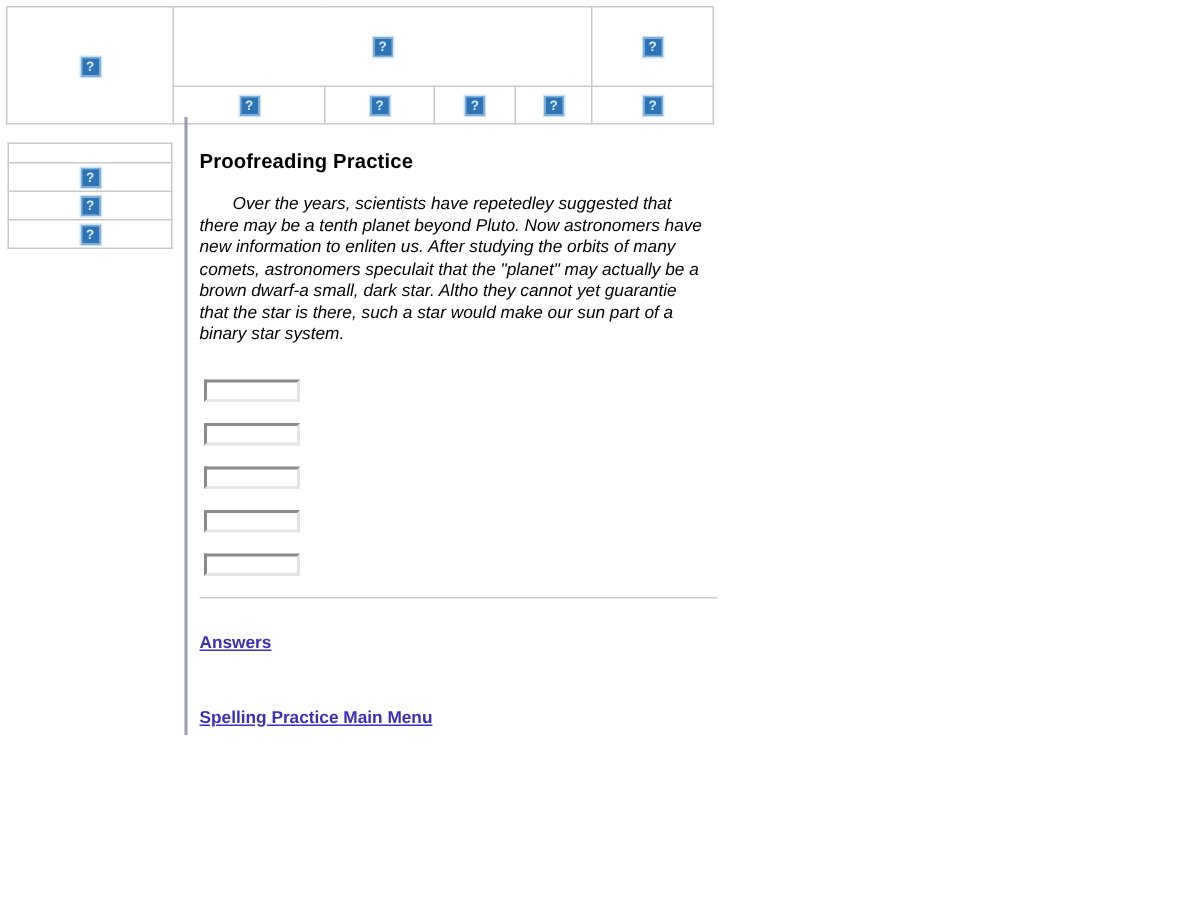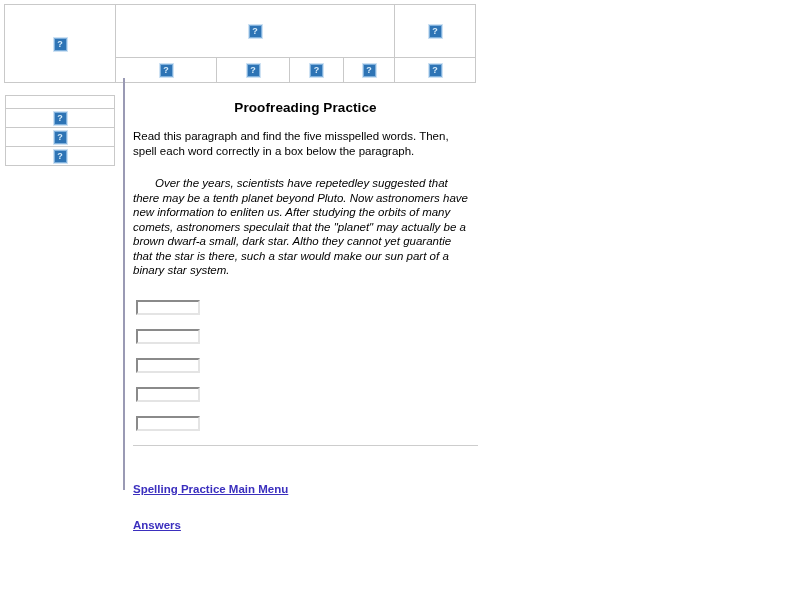--- a/index.html
+++ b/index.html
@@ -95,21 +95,20 @@
     position: absolute;
     left: 133px;
     top: 100px;
     width: 345px;
   }
   #page-title {
     font-size: 13.5px;
     font-weight: bold;
     margin: 0 0 14px 0;
     letter-spacing: 0.1px;
-    text-align: center;
   }
   .instructions {
     margin: 0 0 18px 0;
     line-height: 14.5px;
     font-size: 11.5px;
     width: 340px;
   }
   .passage {
     margin: 0 0 22px 0;
     line-height: 14.5px;
@@ -210,35 +209,34 @@
       </tr>
 </tbody>
   </table>
 
 <div id="divider"></div>
 
 <div id="content">
 
   <h1 id="page-title">Proofreading Practice</h1>
 
-  <p class="instructions">Read this paragraph and find the five misspelled words. Then, spell each word correctly in a box below the paragraph.</p>
 
   <p class="passage">Over the years, scientists have repetedley suggested that there may be a tenth planet beyond Pluto. Now astronomers have new information to enliten us. After studying the orbits of many comets, astronomers speculait that the "planet" may actually be a brown dwarf-a small, dark star. Altho they cannot yet guarantie that the star is there, such a star would make our sun part of a binary star system.</p>
 
   <div class="answer-boxes">
     <input class="answer-box" type="text" value="" style="">
     <input class="answer-box" type="text" value="" style="">
     <input class="answer-box" type="text" value="" style="">
     <input class="answer-box" type="text" value="" style="">
     <input class="answer-box" type="text" value="" style="">
   </div>
 
   <hr class="rule">
+
+  <div class="linkrow">
+    <a href="#">Answers</a>
+  </div>
 
   <div class="linkrow second">
     <a href="#">Spelling Practice Main Menu</a>
   </div>
 
-  <div class="linkrow">
-    <a href="#">Answers</a>
-  </div>
-
 </div>
 
 </body></html>

